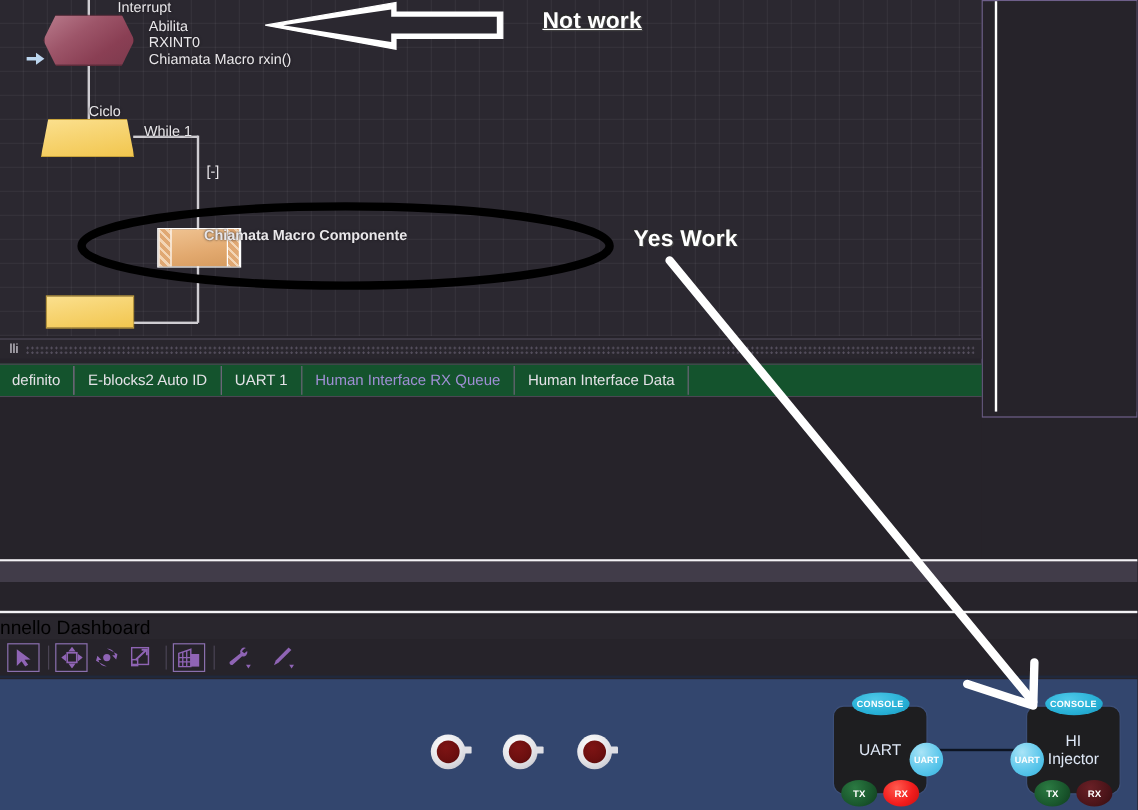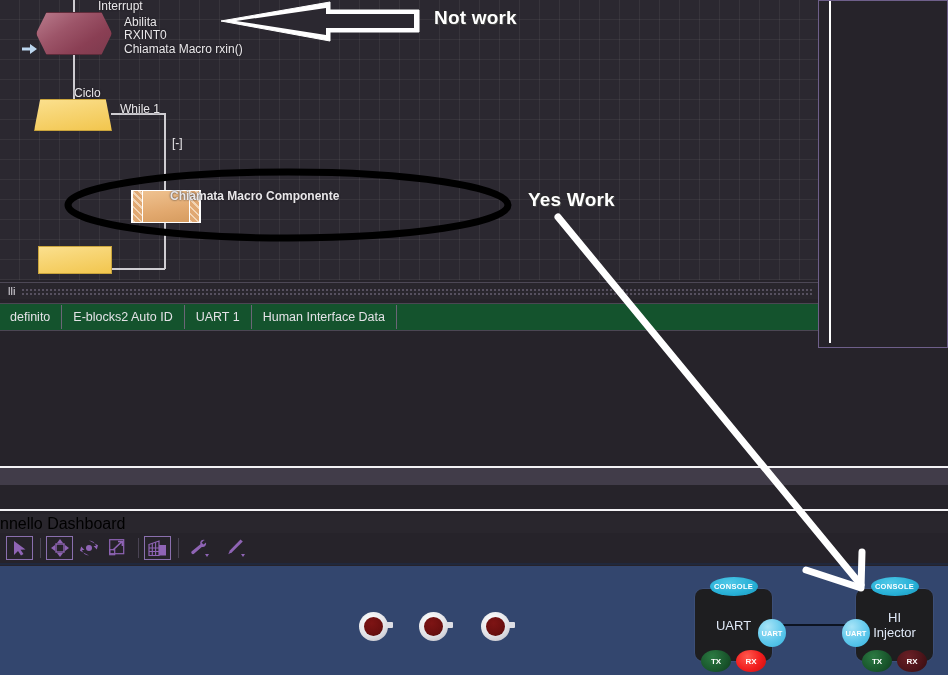--- a/index.html
+++ b/index.html
@@ -72,21 +72,21 @@
     color: #e9e7ea; font-size: 12px; line-height: 12px; font-family: "Liberation Sans", sans-serif;
   }
 
   
   .annot-svg { position: absolute; left: 0; top: 0; width: 948px; height: 675px; pointer-events: none; }
   .annot-text {
     position: absolute; color: #ffffff; font-weight: bold; font-size: 19px;
     text-shadow: 1px 1px 0 #444, -1px -1px 0 #2a2a2a;
     letter-spacing: 0.2px; white-space: nowrap;
   }
-  .annot-notwork { left: 434px; top: 7px; }
+  .annot-notwork { left: 452px; top: 7px; text-decoration: underline; }
   .annot-yeswork { left: 528px; top: 189px; }
 
   
   .right-panel {
     position: absolute; left: 818px; top: 0; width: 130px; height: 348px;
     background: #26232a; border: 1px solid #6e5f8a;
   }
   .right-panel-inner {
     position: absolute; left: 10px; top: 0; right: 0; bottom: 4px;
     background: #26232a; border-left: 2px solid #ffffff;
@@ -250,20 +250,21 @@
 
   <div class="panel-strip strip-editor">
     <span class="ptitle">lli</span>
     <span class="dots"></span>
   </div>
 
   <div class="tabbar">
     <div class="tab clipped-left">definito</div>
     <div class="tab">E-blocks2 Auto ID</div>
     <div class="tab">UART 1</div>
+    <div class="tab active">Human Interface RX Queue</div>
     <div class="tab">Human Interface Data</div>
   </div>
 
   <div class="mid-area"></div>
 
   <div class="hr-white" style="top:466px;"></div>
   <div class="hr-gray" style="top:468px; height:17px;"></div>
   <div class="hr-white" style="top:509px;"></div>
 
   <div class="dash-strip">

